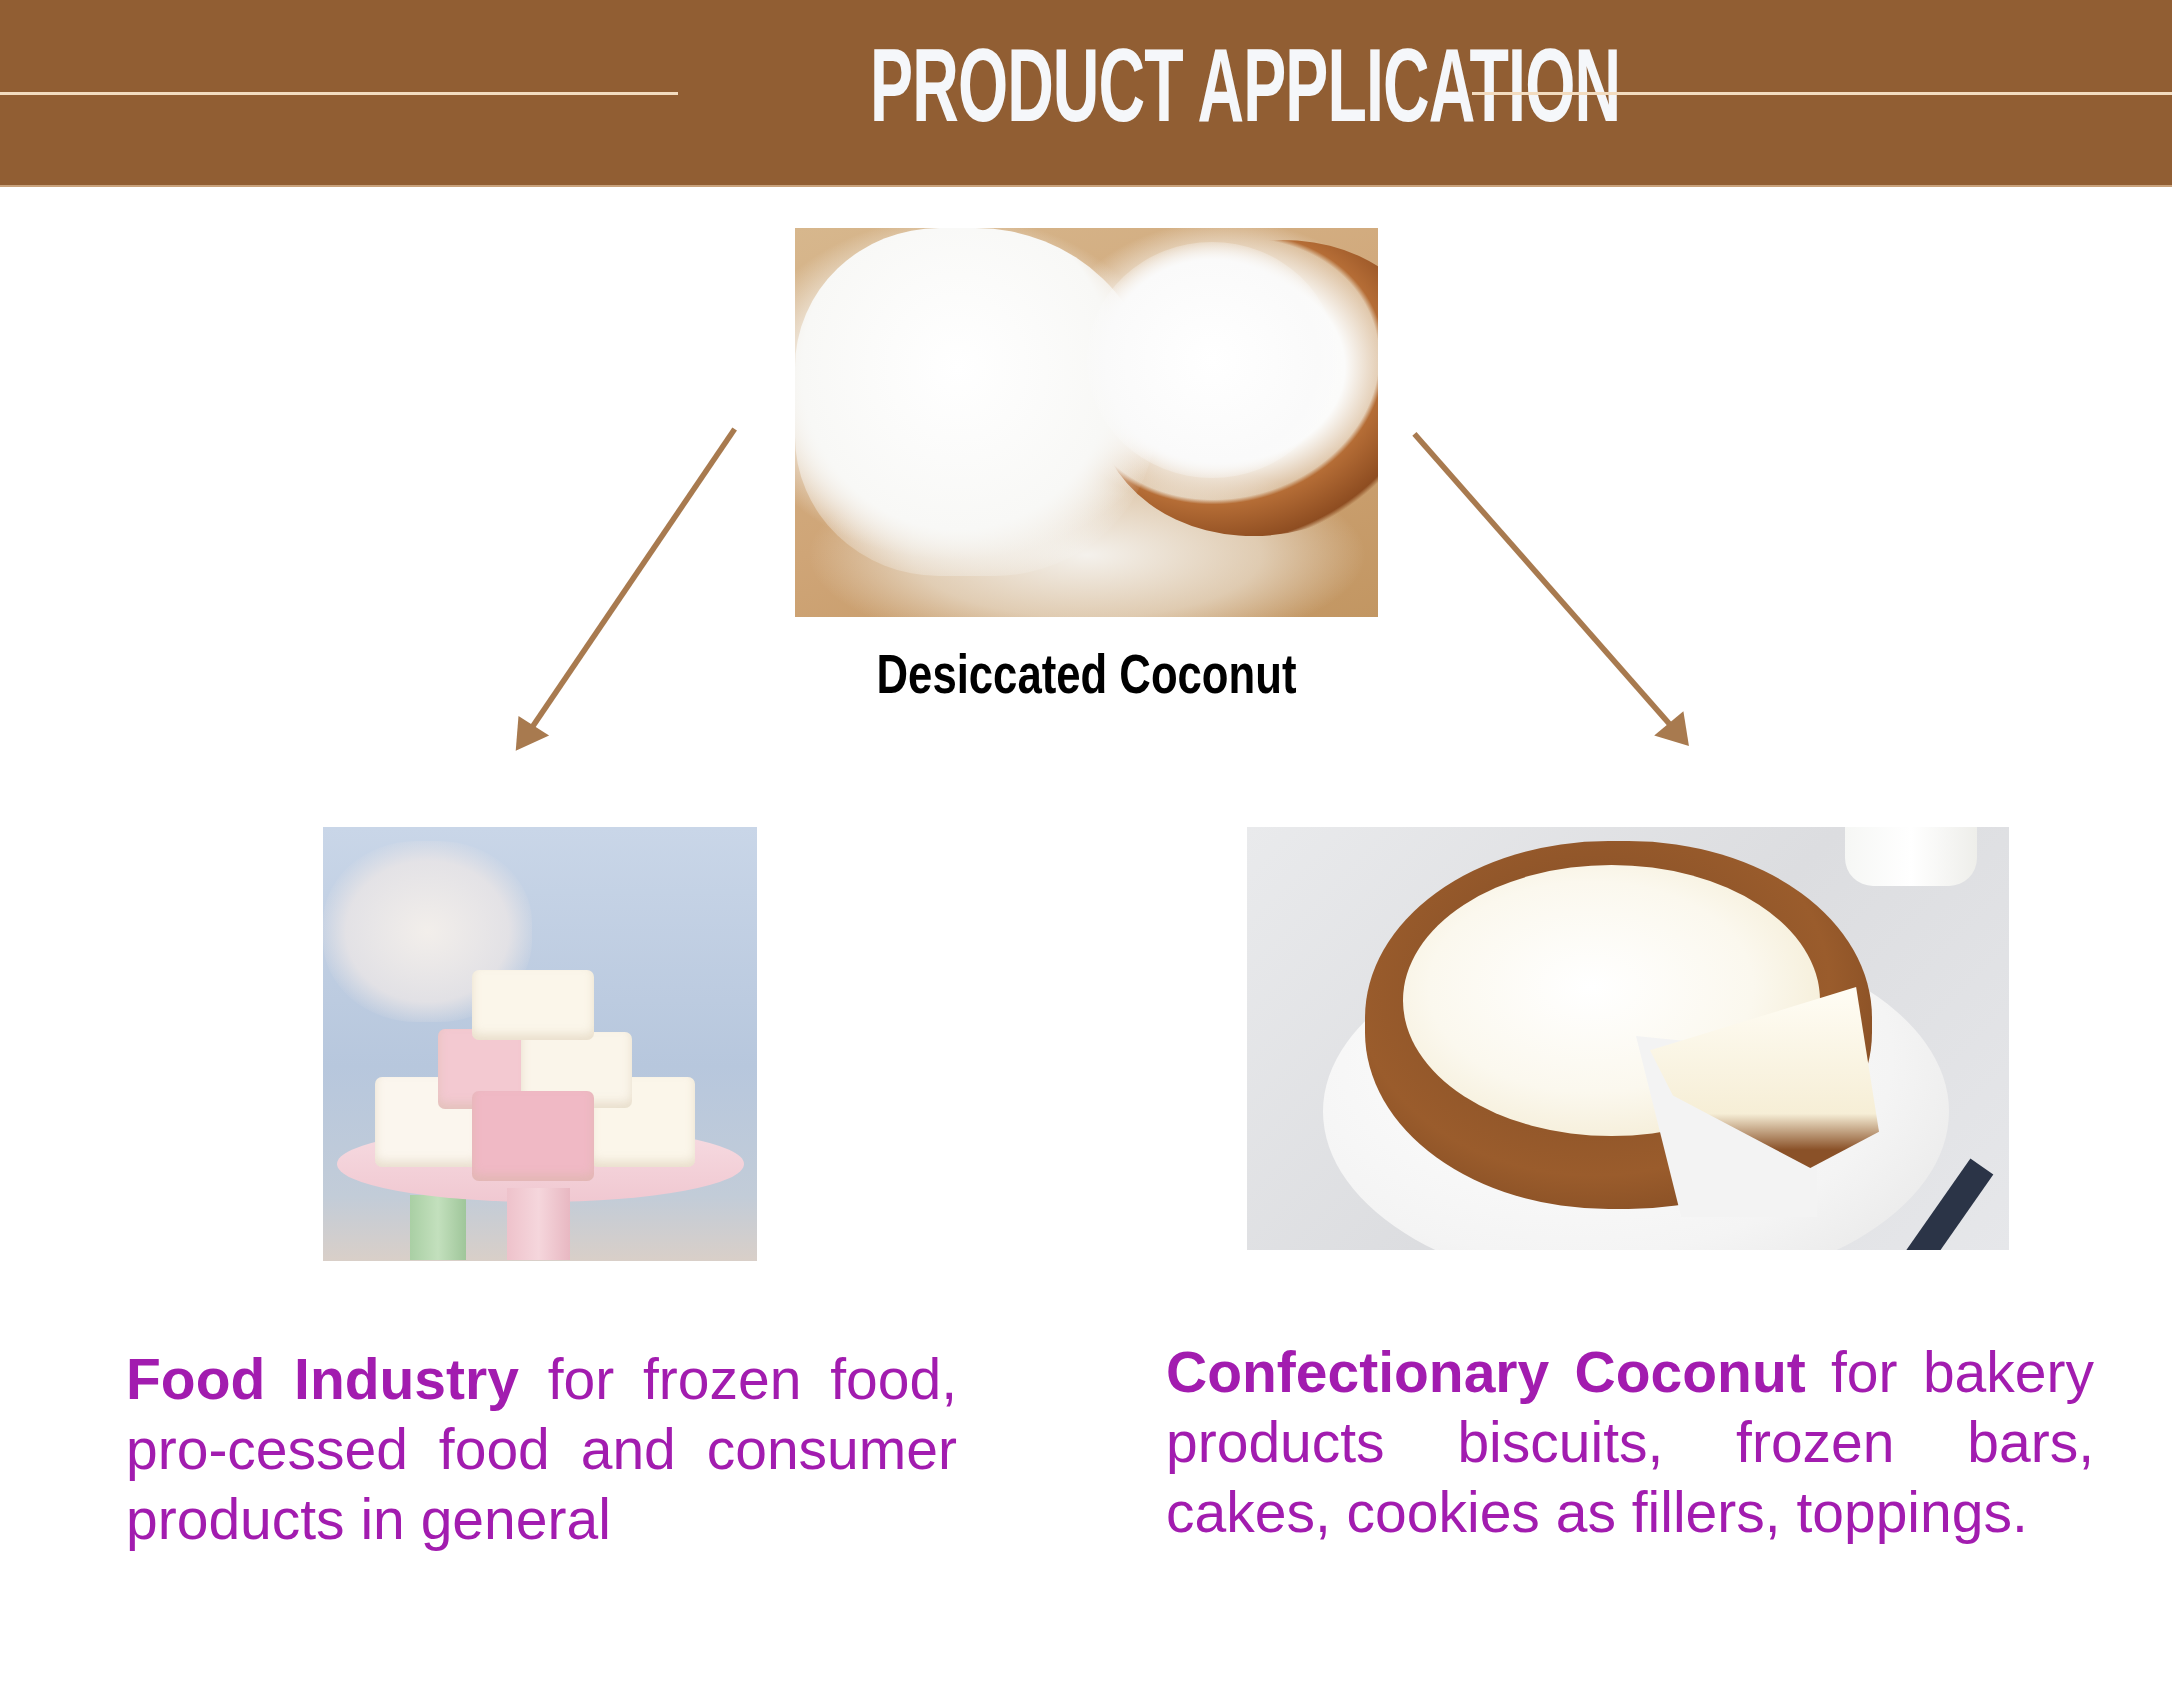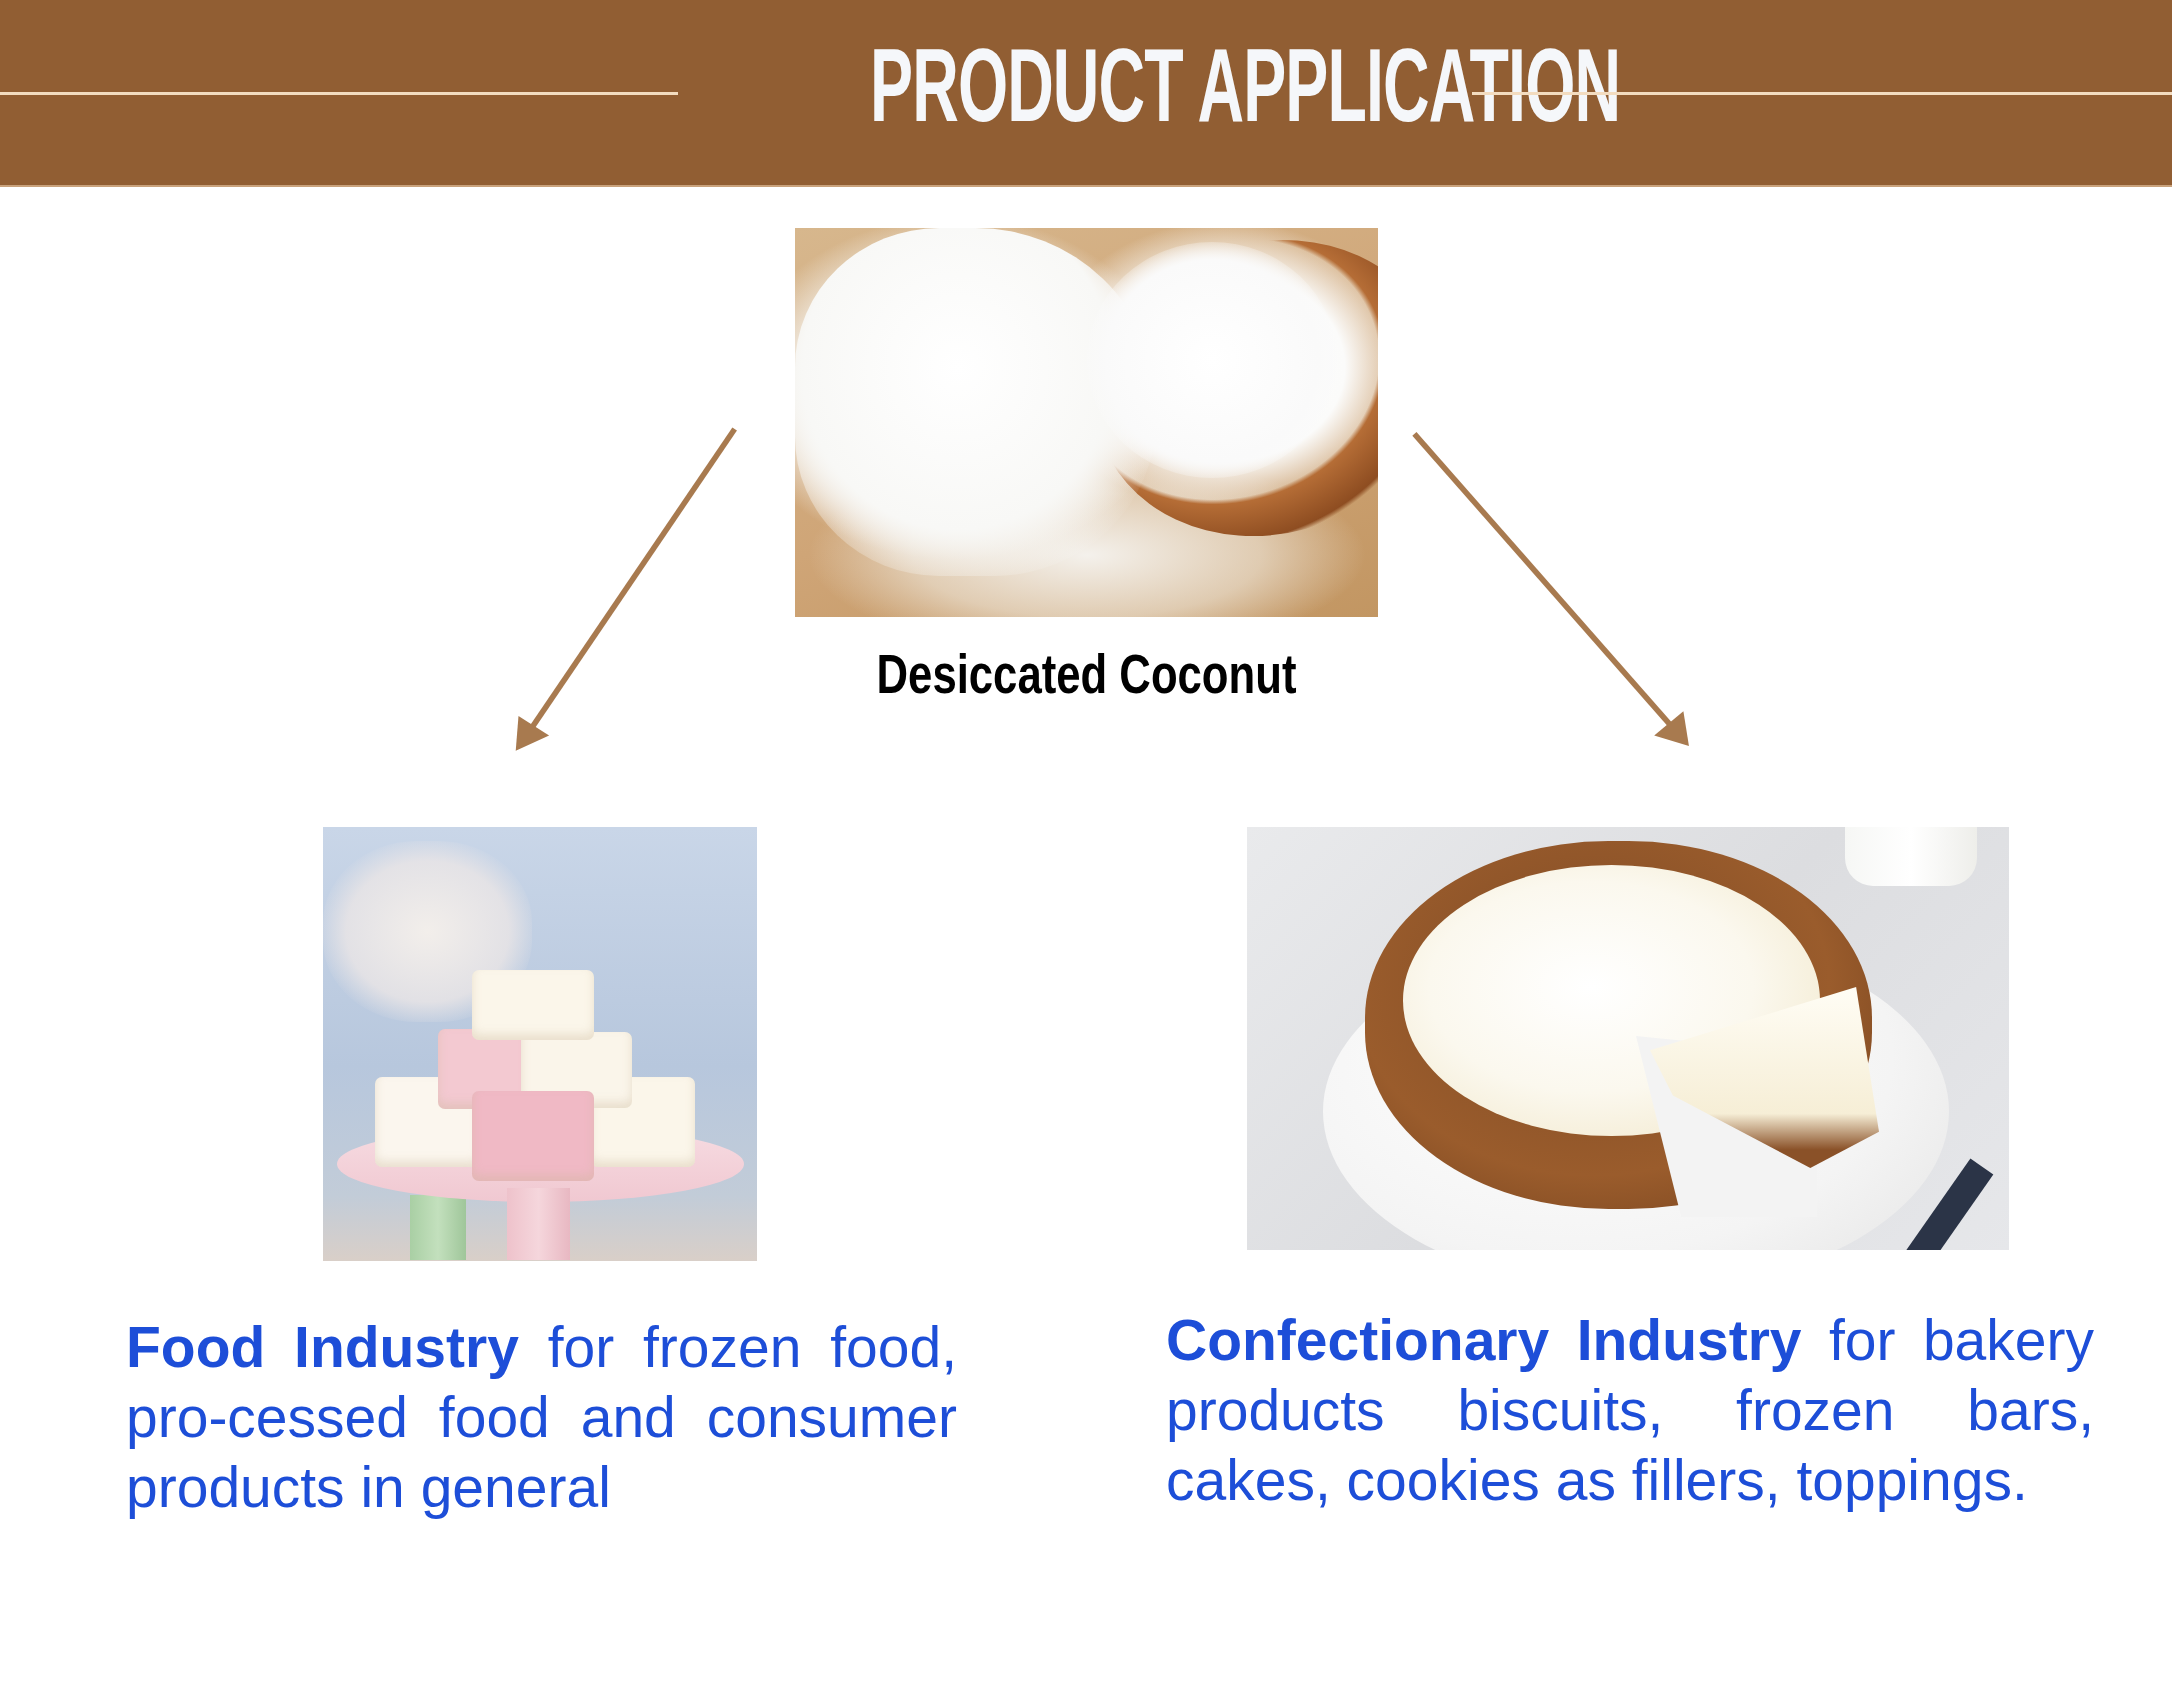--- a/index.html
+++ b/index.html
@@ -124,22 +124,23 @@
 
   
   .caption {
     position: absolute; left: 795px; top: 641px; width: 583px; text-align: center;
     font-weight: 700; font-size: 56px; line-height: 66px; color: #000;
     font-family: "Liberation Sans Narrow", "Liberation Sans", sans-serif;
     transform: scaleX(0.78); transform-origin: center;
     white-space: nowrap;
   }
   .desc {
-    position: absolute; color: #1d4ed8; font-size: 57px; line-height: 70px;
+    position: absolute; color: #a21caf; font-size: 57px; line-height: 70px;
     text-align: justify;
+    margin-top: 32px;
   }
   .desc .inner {
     display: block; transform-origin: left top;
   }
   .desc b { font-weight: 700; }
   .desc-left { left: 126px; top: 1312px; width: 831px; }
   .desc-right { left: 1166px; top: 1305px; width: 928px; }
   .desc .inner { width: 100%; }
   .condensed {
     font-family: "Liberation Sans Narrow", "Liberation Sans", sans-serif;
@@ -196,16 +197,16 @@
 </div>
 
 <div class="desc desc-left condensed">
   <span class="inner">
     <b>Food Industry</b><span> for frozen food, pro-cessed food and consumer products in general</span>
   </span>
 </div>
 
 <div class="desc desc-right condensed">
   <span class="inner">
-    <b>Confectionary Industry</b><span> for bakery products  biscuits, frozen bars, cakes, cookies as fillers, toppings.</span>
+    <b>Confectionary Coconut</b><span> for bakery products  biscuits, frozen bars, cakes, cookies as fillers, toppings.</span>
   </span>
 </div>
 
 
 </body></html>

